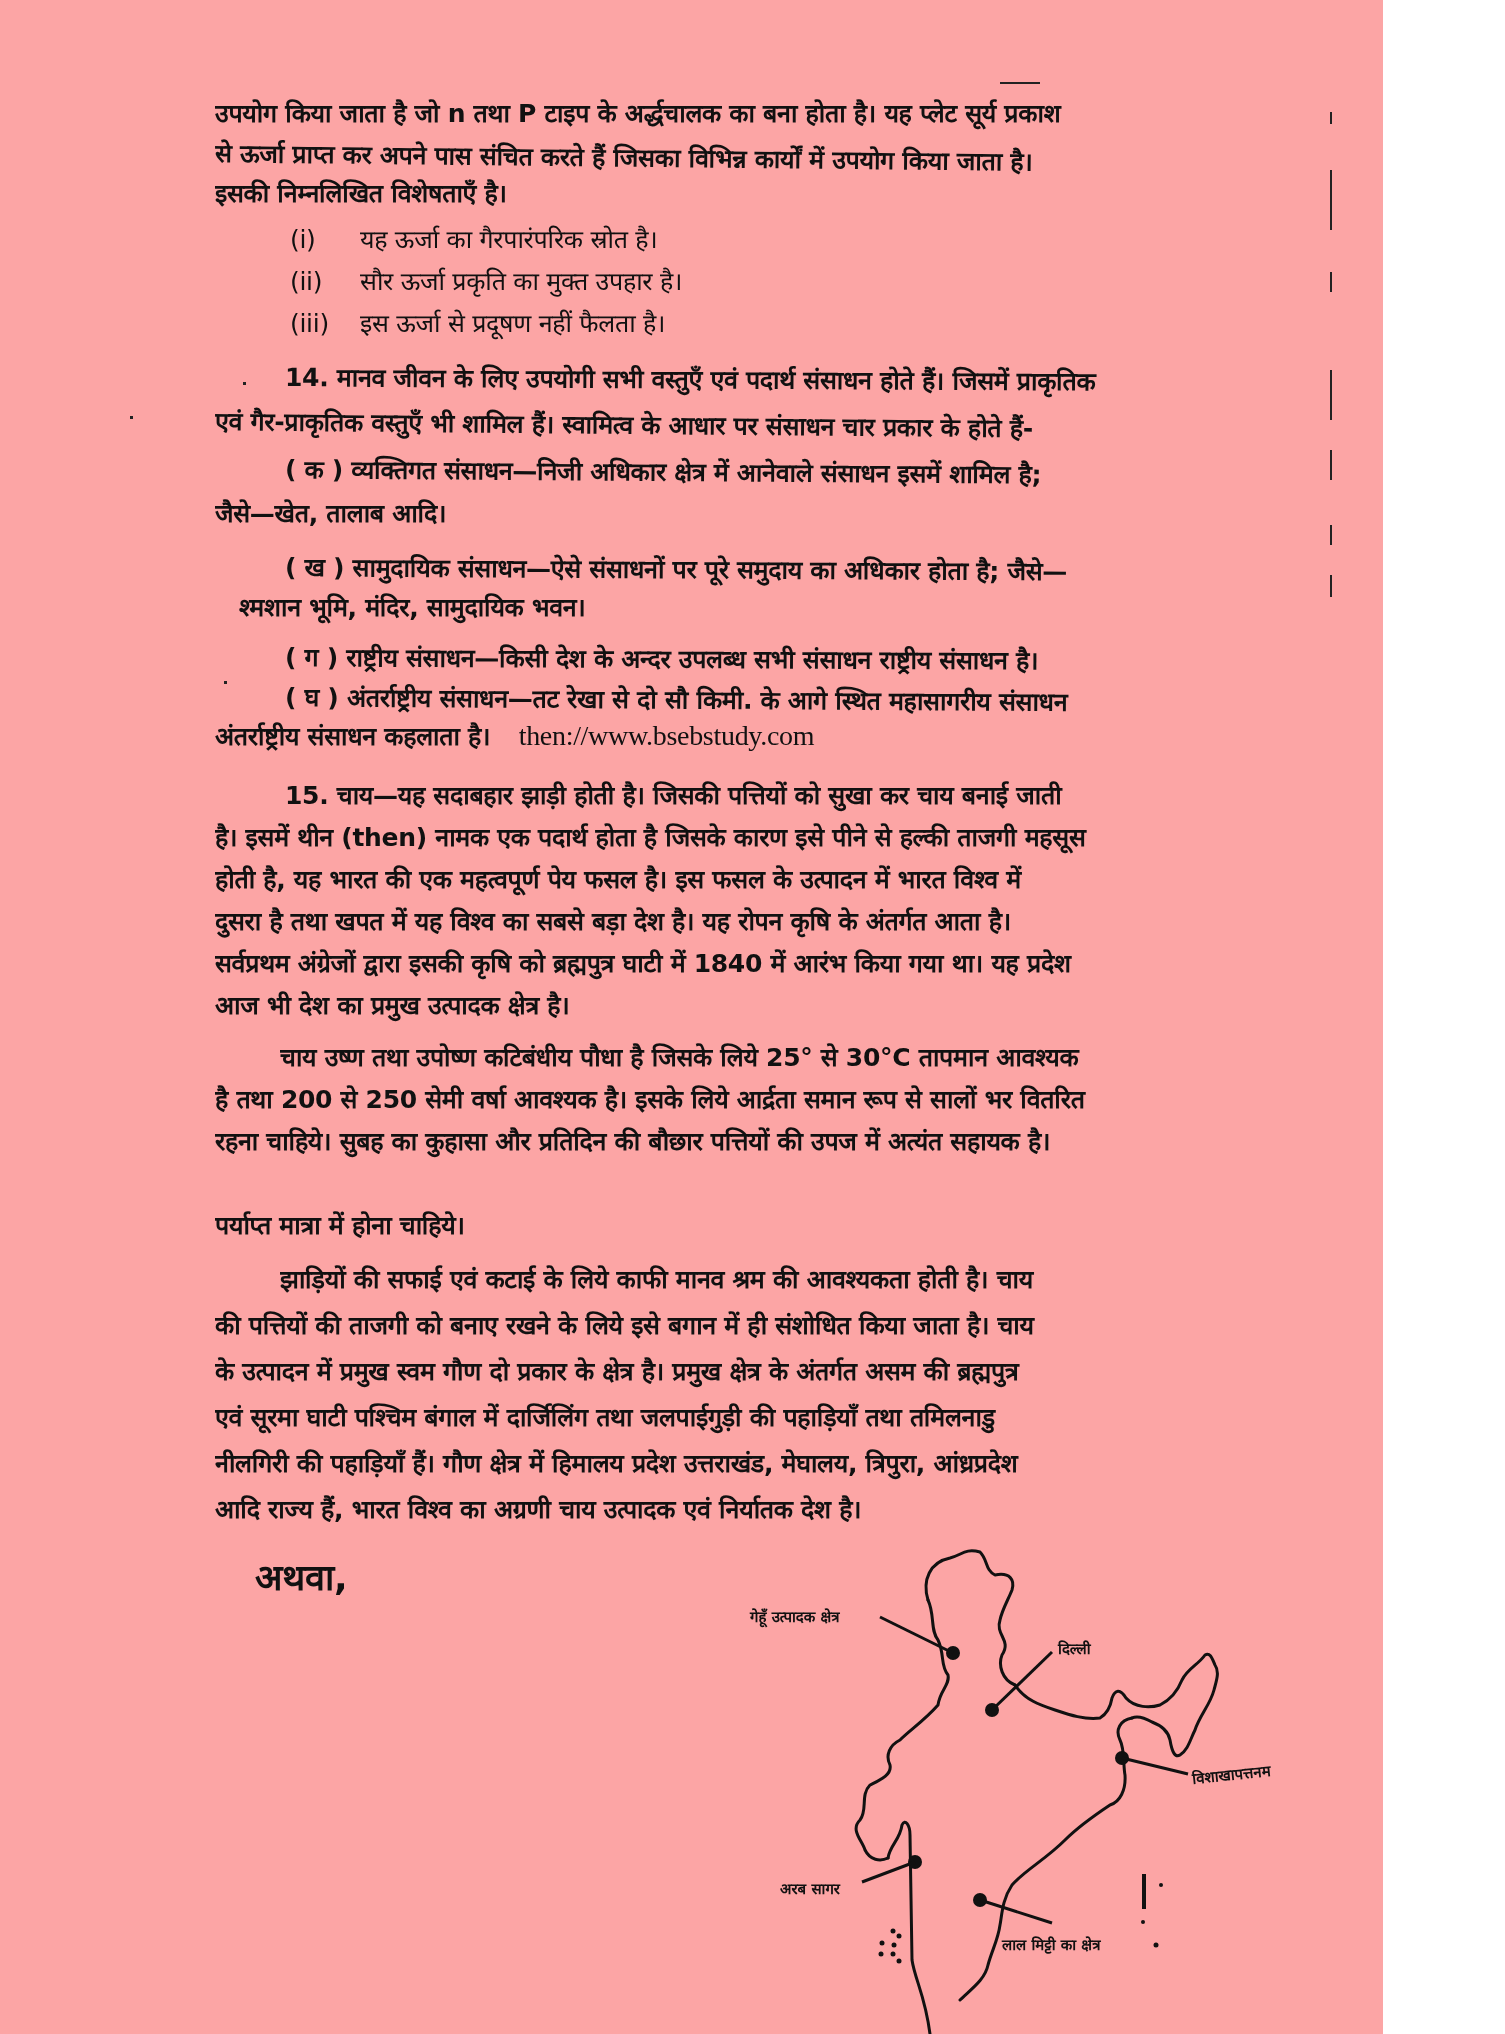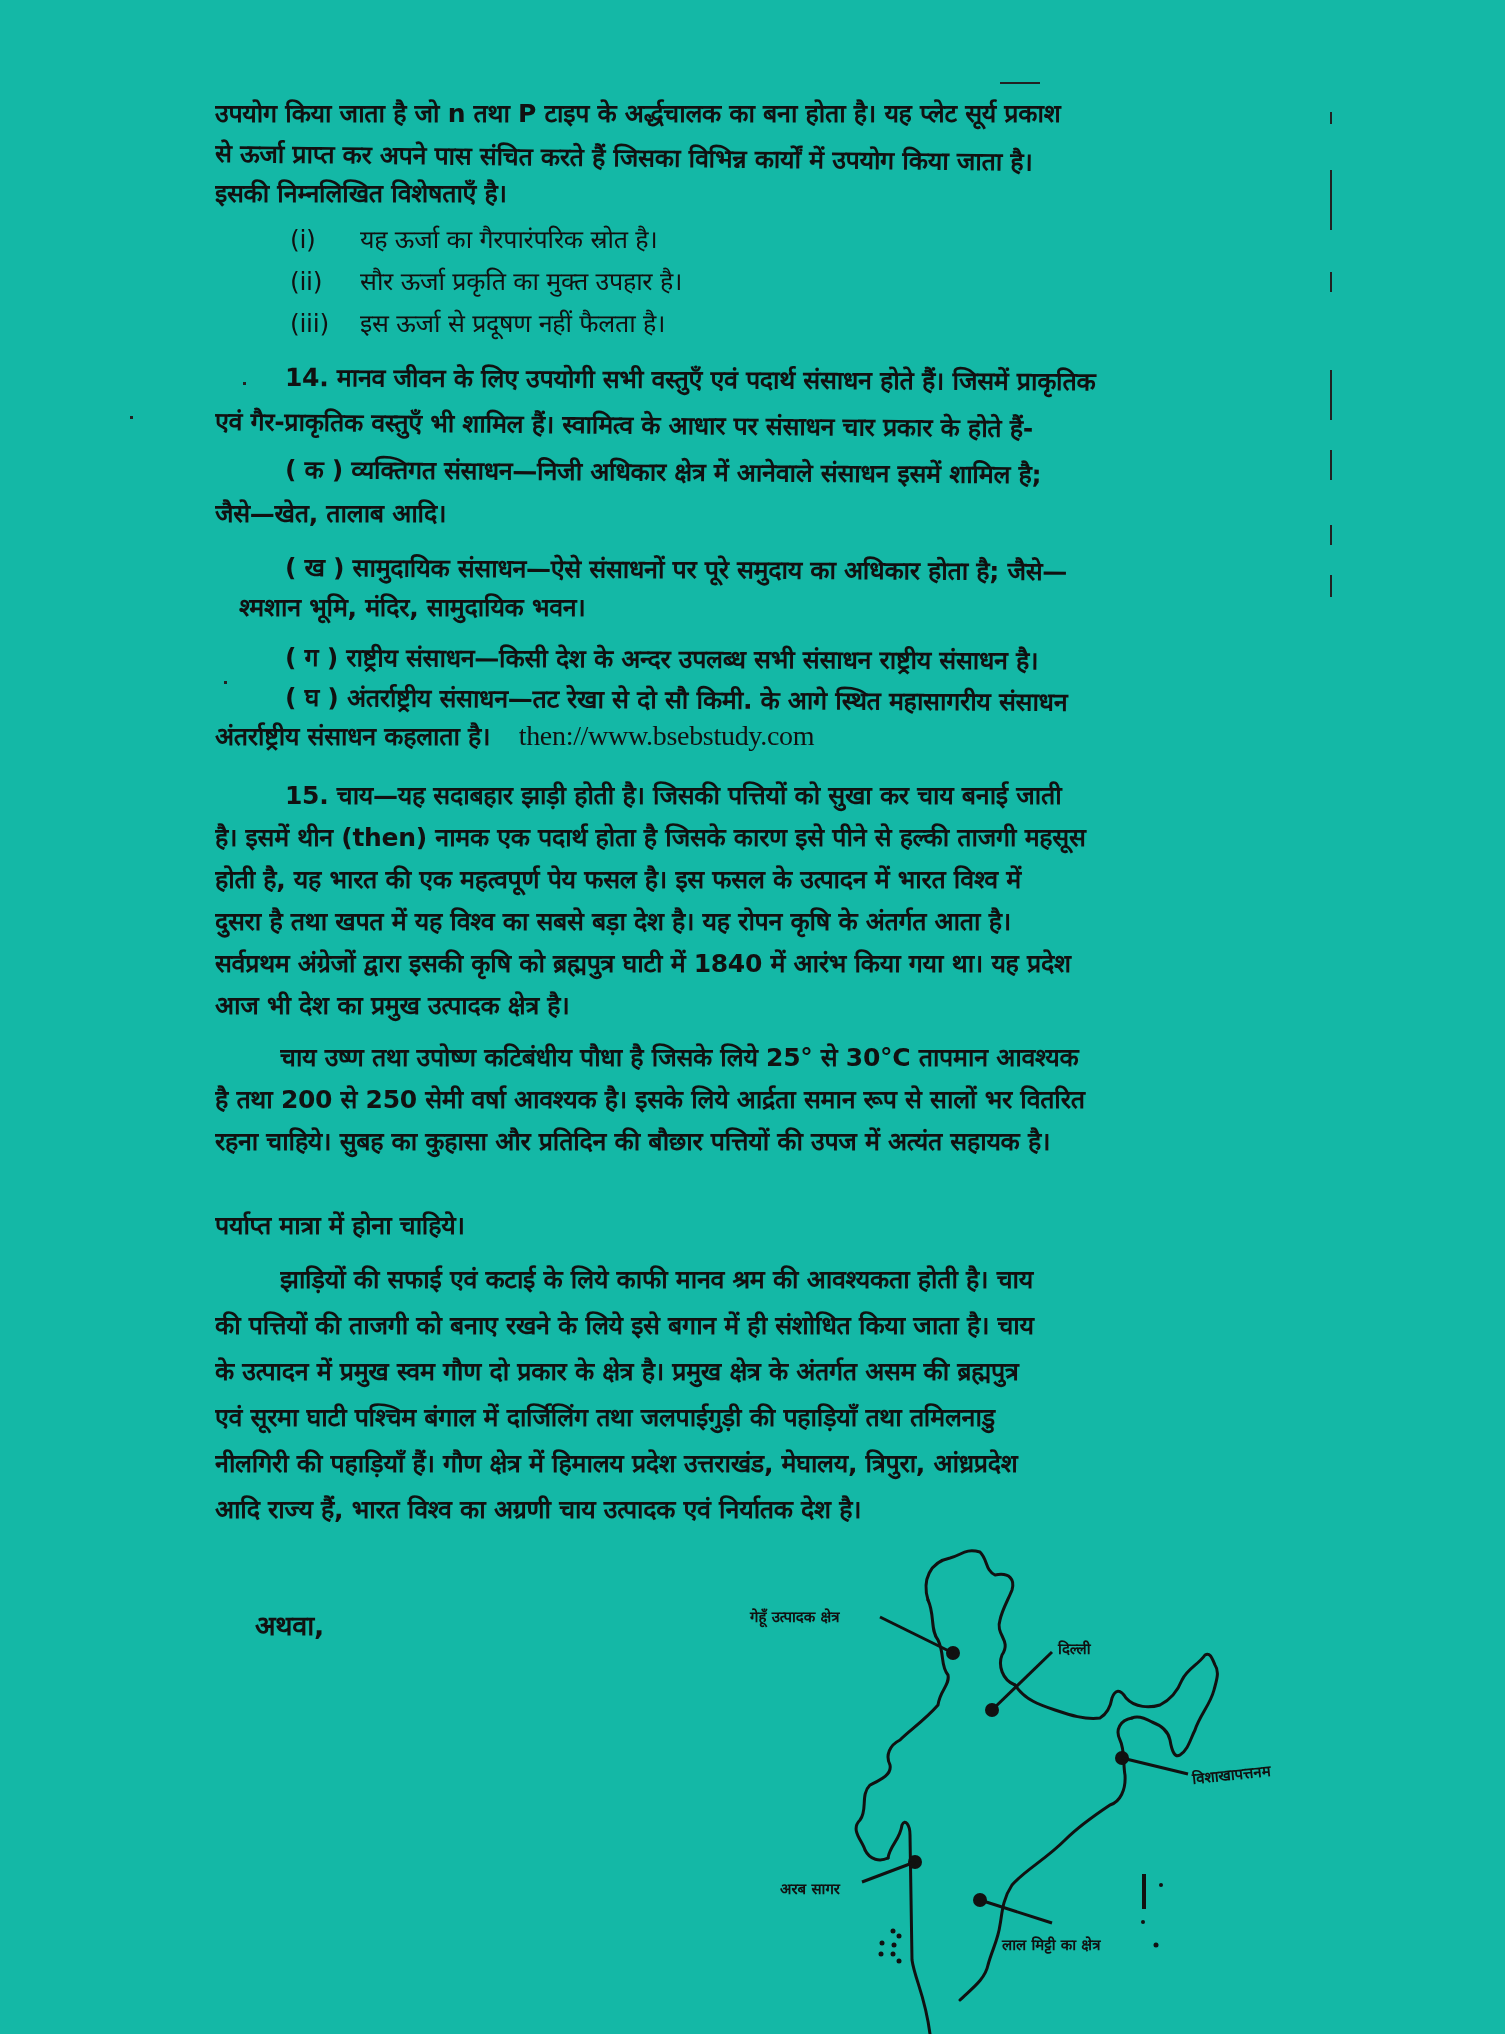--- a/index.html
+++ b/index.html
@@ -1,18 +1,18 @@
 <!DOCTYPE html>
 <html><head>
 <meta charset="utf-8">
 <style>
   html, body { margin:0; padding:0; background:#ffffff; }
   body { width:1505px; height:2034px; position:relative; overflow:hidden;
          font-family:"DejaVu Sans", sans-serif; color:#111; }
-  .page { position:absolute; left:0; top:0; width:1505px; height:2034px; background:#14b8a6; }
+  .page { position:absolute; left:0; top:0; width:1383px; height:2034px; background:#fca5a5; }
   .line { position:absolute; left:215px; width:1095px; font-size:25px; line-height:36px;
           white-space:nowrap; overflow:hidden; font-weight:bold; letter-spacing:-0.3px; }
   .indent1 { left:285px; width:1025px; }
   .indent2 { left:280px; width:1030px; }
   .list { left:290px; width:800px; font-weight:normal; }
   .list .num { display:inline-block; width:70px; }
   .url { font-family:"Liberation Serif", serif; font-weight:normal; font-size:28px; margin-left:20px; }
   .strong { font-weight:bold; }
   .tilt { transform-origin:left center; }
   .map-wrap { position:absolute; left:740px; top:1540px; width:600px; height:494px; }
@@ -84,21 +84,21 @@
   <div class="line" style="top:1124px;">रहना चाहिये। सुबह का कुहासा और प्रतिदिन की बौछार पत्तियों की उपज में अत्यंत सहायक है।</div>
   <div class="line" style="top:1208px;">पर्याप्त मात्रा में होना चाहिये।</div>
 
   <div class="line indent2" style="top:1262px;">झाड़ियों की सफाई एवं कटाई के लिये काफी मानव श्रम की आवश्यकता होती है। चाय</div>
   <div class="line" style="top:1308px;">की पत्तियों की ताजगी को बनाए रखने के लिये इसे बगान में ही संशोधित किया जाता है। चाय</div>
   <div class="line" style="top:1354px;">के उत्पादन में प्रमुख स्वम गौण दो प्रकार के क्षेत्र है। प्रमुख क्षेत्र के अंतर्गत असम की ब्रह्मपुत्र</div>
   <div class="line" style="top:1400px;">एवं सूरमा घाटी पश्चिम बंगाल में दार्जिलिंग तथा जलपाईगुड़ी की पहाड़ियाँ तथा तमिलनाडु</div>
   <div class="line" style="top:1446px;">नीलगिरी की पहाड़ियाँ हैं। गौण क्षेत्र में हिमालय प्रदेश उत्तराखंड, मेघालय, त्रिपुरा, आंध्रप्रदेश</div>
   <div class="line" style="top:1492px;">आदि राज्य हैं, भारत विश्व का अग्रणी चाय उत्पादक एवं निर्यातक देश है।</div>
 
-  <div class="line" style="top:1608px; left:255px; font-size:27px;">अथवा,</div>
+  <div class="line" style="top:1560px; left:255px; font-size:36px;">अथवा,</div>
 
   <div class="map-wrap">
     <svg width="600" height="494" viewBox="0 0 600 494">
       <g fill="none" stroke="#111" stroke-width="3" stroke-linejoin="round" stroke-linecap="round">
 
         <path d="M 188 60 C 182 40 190 22 210 18 C 222 15 225 8 240 12 C 248 20 245 30 255 35 C 270 32 275 40 272 50 C 268 60 262 70 260 80 C 255 95 272 100 262 115 C 258 125 262 140 275 145"></path>
 
         <path d="M 188 60 C 195 75 190 90 198 100 C 205 115 200 125 208 135 C 210 145 200 150 198 165 C 185 180 170 190 160 200 C 150 205 145 215 150 225 C 152 235 140 240 130 245 C 120 255 128 270 120 280 C 110 290 122 300 125 310 C 130 320 140 322 148 318"></path>
 
         <path d="M 148 318 C 150 305 160 300 162 285 C 165 278 170 285 170 295 L 172 420 C 175 440 185 455 190 494"></path>

